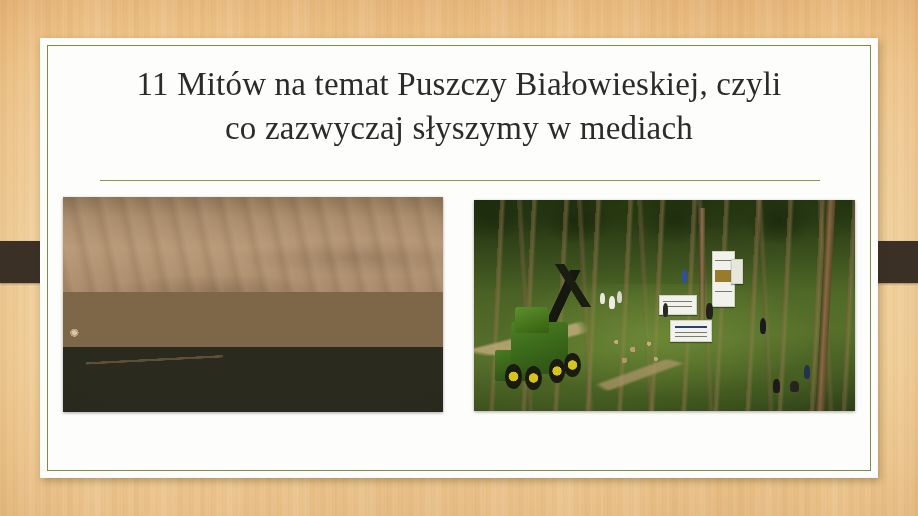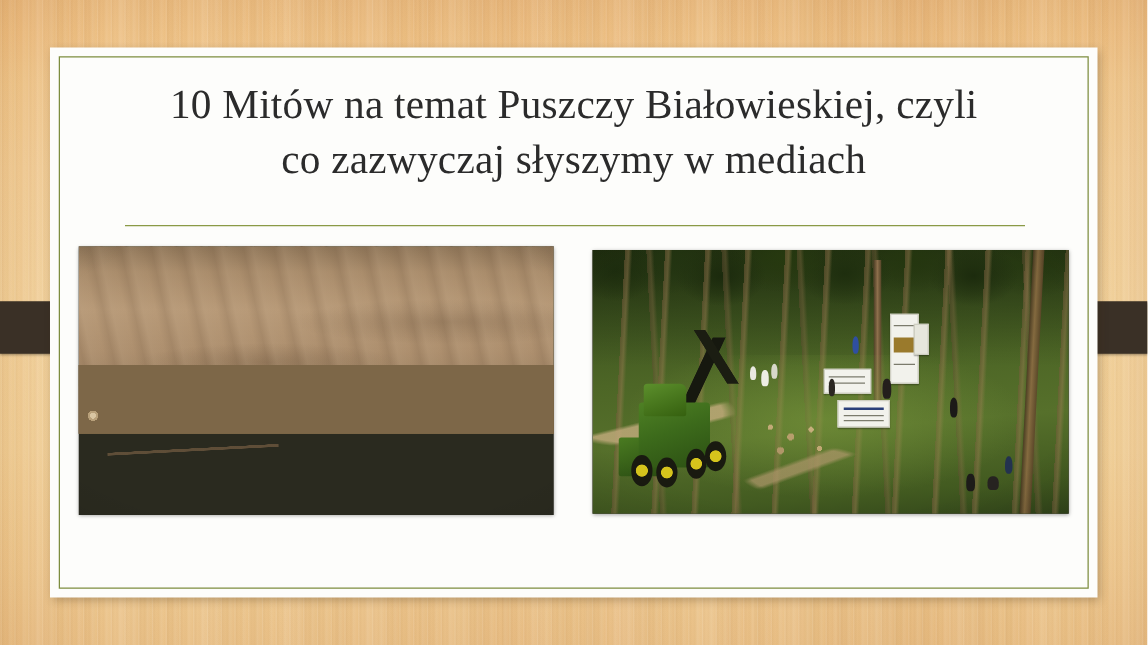--- a/index.html
+++ b/index.html
@@ -413,21 +413,21 @@
     <div class="wood-bands"></div>
   </div>
 
   <div class="ribbon ribbon-left"></div>
   <div class="ribbon ribbon-right"></div>
 
   <div class="card">
     <div class="card-inner-border"></div>
   </div>
 
-  <div class="title">10 Mitów na temat Puszczy Białowieskiej, czyli
+  <div class="title">11 Mitów na temat Puszczy Białowieskiej, czyli
 co zazwyczaj słyszymy w mediach</div>
 
   <div class="divider"></div>
 
   <div class="photo photo-left">
     <div class="ph-layer l-sky"></div>
     <div class="ph-layer l-canopy"></div>
     <div class="ph-layer l-trunks"></div>
     <div class="ph-layer l-ground"></div>
     <div class="ph-layer l-ruts"></div>

